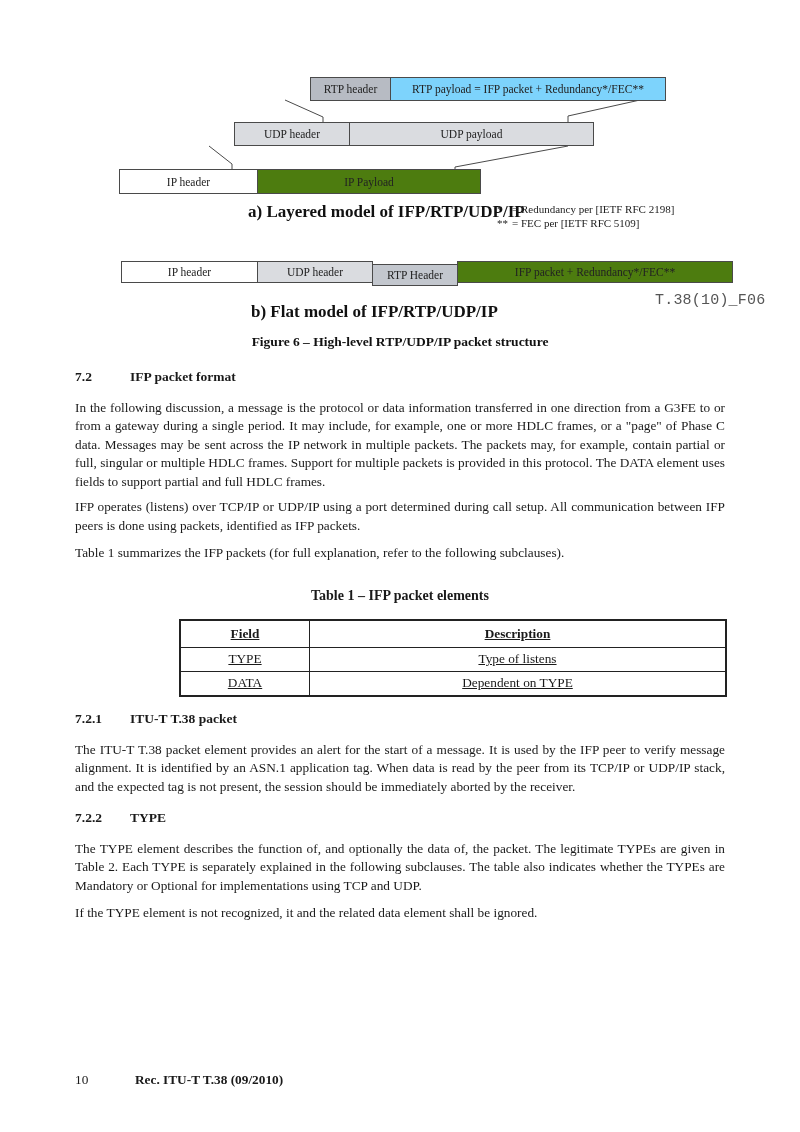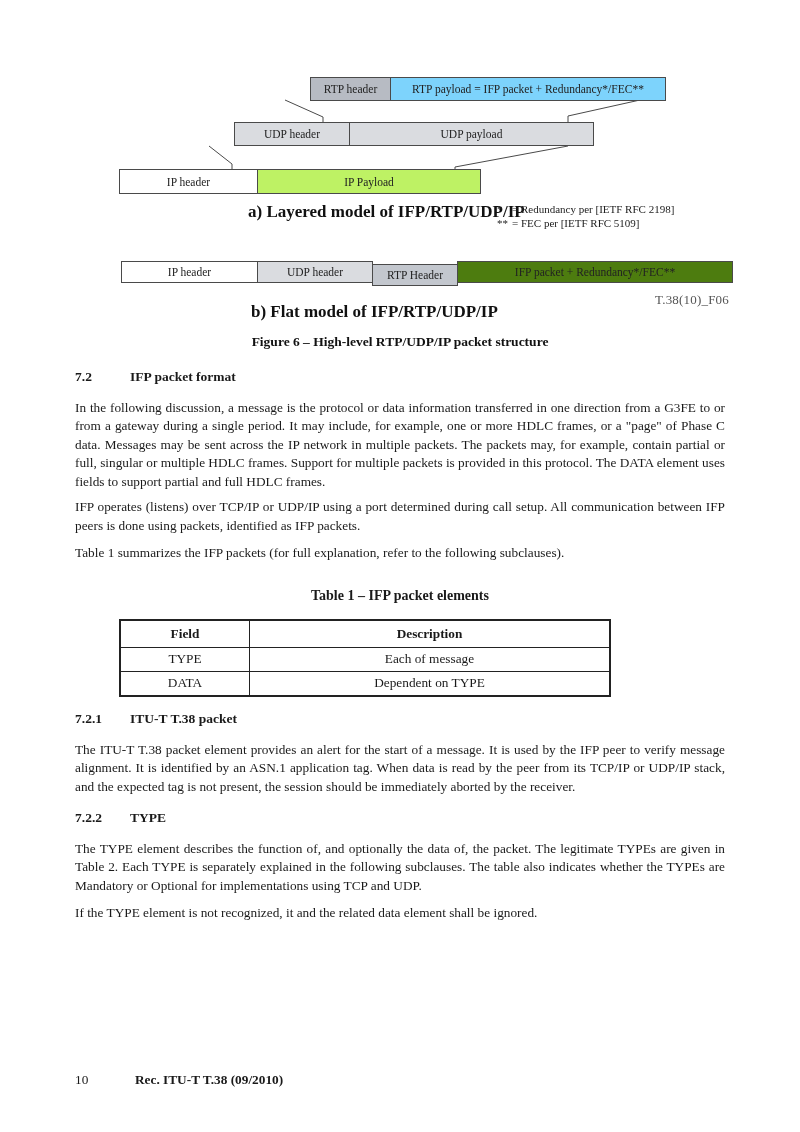--- a/index.html
+++ b/index.html
@@ -30,22 +30,22 @@
     font-size:17px;font-weight:bold;white-space:nowrap;color:#111;
   }
   .fig-notes{
     position:absolute;left:497px;top:202px;
     font-size:11px;color:#222;line-height:14px;
   }
   .fig-notes .note-row{display:flex;}
   .fig-notes .note-marker{width:15px;}
   .fig-id{
     position:absolute;left:655px;top:292px;
-    font-family:Liberation Serif, serif;
-    font-size:13px;color:#555;letter-spacing:.2px;
+    font-family:Liberation Mono, monospace;
+    font-size:15px;color:#555;letter-spacing:.2px;
   }
   .fig-title{
     position:absolute;left:0;top:334px;width:800px;
     text-align:center;font-size:13.5px;font-weight:bold;color:#111;
   }
 
   
   .content{
     position:absolute;left:75px;top:362px;width:650px;
     font-size:13.3px;line-height:18.5px;
@@ -64,23 +64,24 @@
   #h-72{margin-top:6px;margin-bottom:12px;}
   #p-72-0{margin-bottom:7px;}
   #p-72-1{margin-bottom:9px;}
   #p-72-2{margin-bottom:24px;}
   .table-title{
     text-align:center;font-weight:bold;font-size:14px;
     margin:0 0 14px 0;
   }
   table.t1{
     border-collapse:collapse;
-    margin-left:44px;
-    width:492px;
+    margin-left:104px;
+    width:548px;
     border:2px solid #222;
+    text-decoration:underline;
   }
   table.t1 th, table.t1 td{
     border:1px solid #222;
     text-align:center;
     font-size:13.3px;
     padding:0;
   }
   table.t1 th{height:26px;font-weight:bold;}
   table.t1 td{height:23px;font-weight:normal;}
   table.t1 .col-field{width:128px;}
@@ -112,21 +113,21 @@
       <polyline points="568,146 455,167 455,169" fill="none" stroke="#4a4a4a" stroke-width="1"></polyline>
     </svg>
 
     <div class="pkt-box" style="left: 285px; top: 77px; width: 81px; height: 24px; background-color: rgb(183, 187, 195);">RTP header</div>
     <div class="pkt-box" style="left: 365px; top: 77px; width: 276px; height: 24px; background-color: #7dd3fc;">RTP payload = IFP packet + Redundancy*/FEC**</div>
 
     <div class="pkt-box" style="left: 209px; top: 122px; width: 116px; height: 24px; background-color: rgb(218, 220, 224);">UDP header</div>
     <div class="pkt-box" style="left: 324px; top: 122px; width: 245px; height: 24px; background-color: rgb(218, 220, 224);">UDP payload</div>
 
     <div class="pkt-box" style="left: 94px; top: 169px; width: 139px; height: 25px; background-color: rgb(255, 255, 255);">IP header</div>
-    <div class="pkt-box" style="left: 232px; top: 169px; width: 224px; height: 25px; background-color: #bef264;">IP Payload</div>
+    <div class="pkt-box" style="left: 232px; top: 169px; width: 224px; height: 25px; background-color: #4d7c0f;">IP Payload</div>
 
     <div class="diagram-caption" style="left:248px;top:202px;">a) Layered model of IFP/RTP/UDP/IP</div>
 
     <div class="fig-notes">
       <div class="note-row">
         <span class="note-marker">*</span>
         <span>= Redundancy per [IETF RFC 2198]</span>
       </div>
       <div class="note-row">
         <span class="note-marker">**</span>
@@ -161,21 +162,21 @@
     <table class="t1">
       <thead>
         <tr>
           <th class="col-field">Field</th>
           <th>Description</th>
         </tr>
       </thead>
       <tbody>
         <tr>
           <td>TYPE</td>
-          <td>Each of message</td>
+          <td>Type of listens</td>
         </tr>
         <tr>
           <td>DATA</td>
           <td>Dependent on TYPE</td>
         </tr>
       </tbody>
     </table>
 
     <div class="heading" id="h-721">
       <span class="h-num">7.2.1</span>

